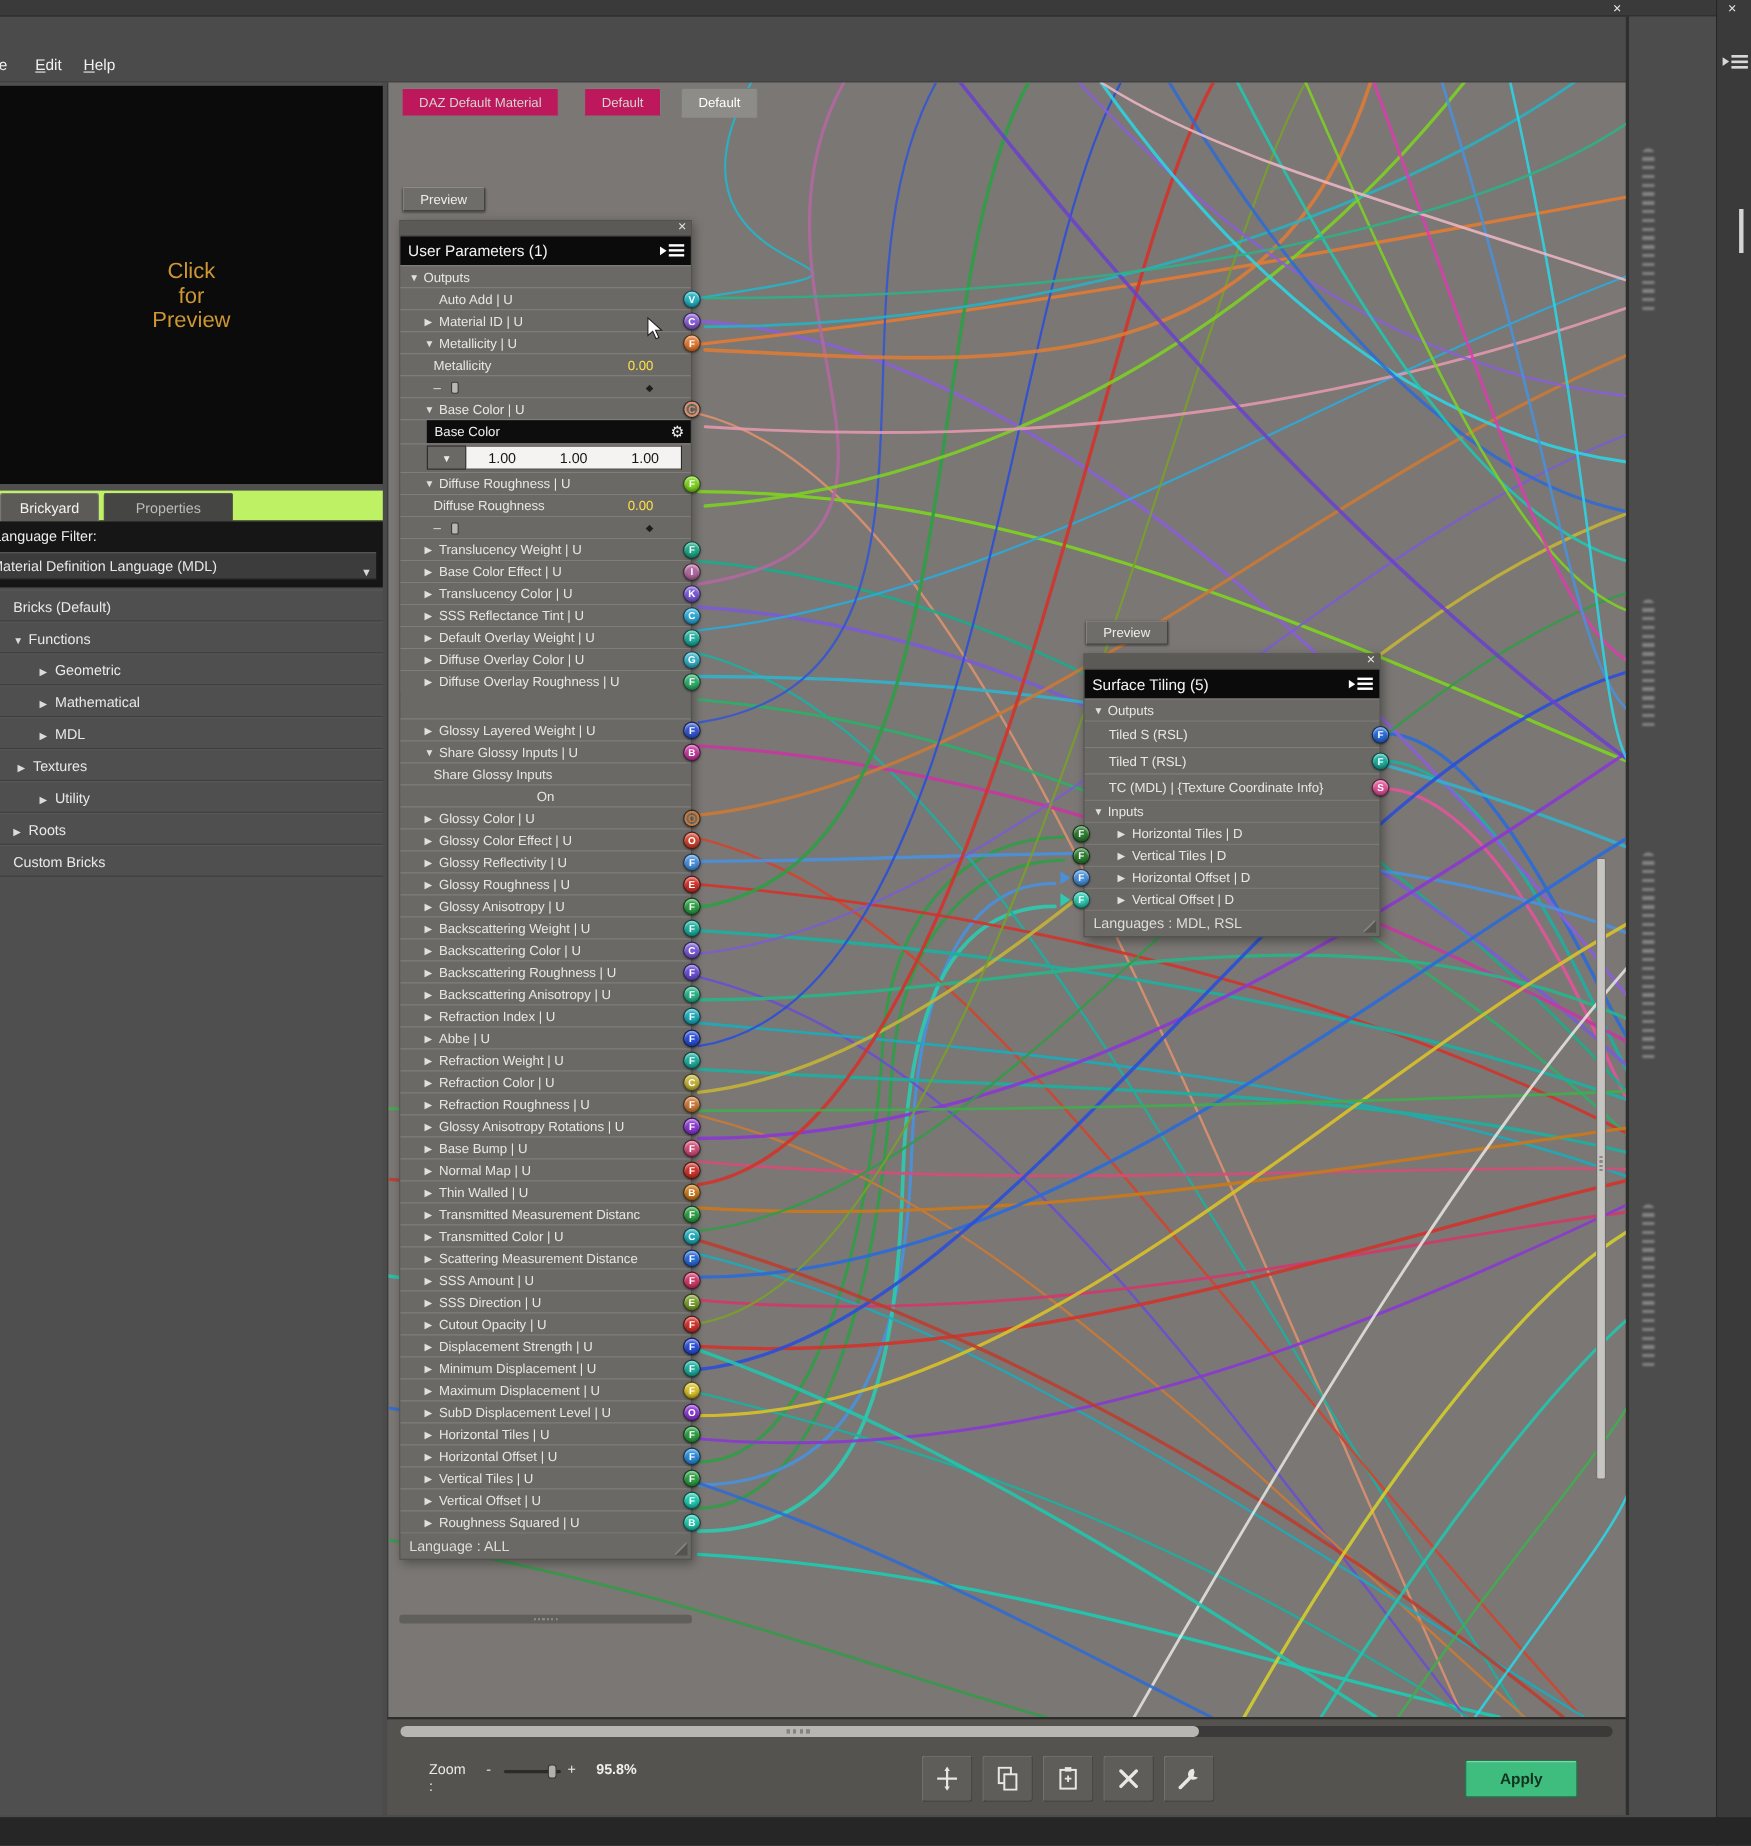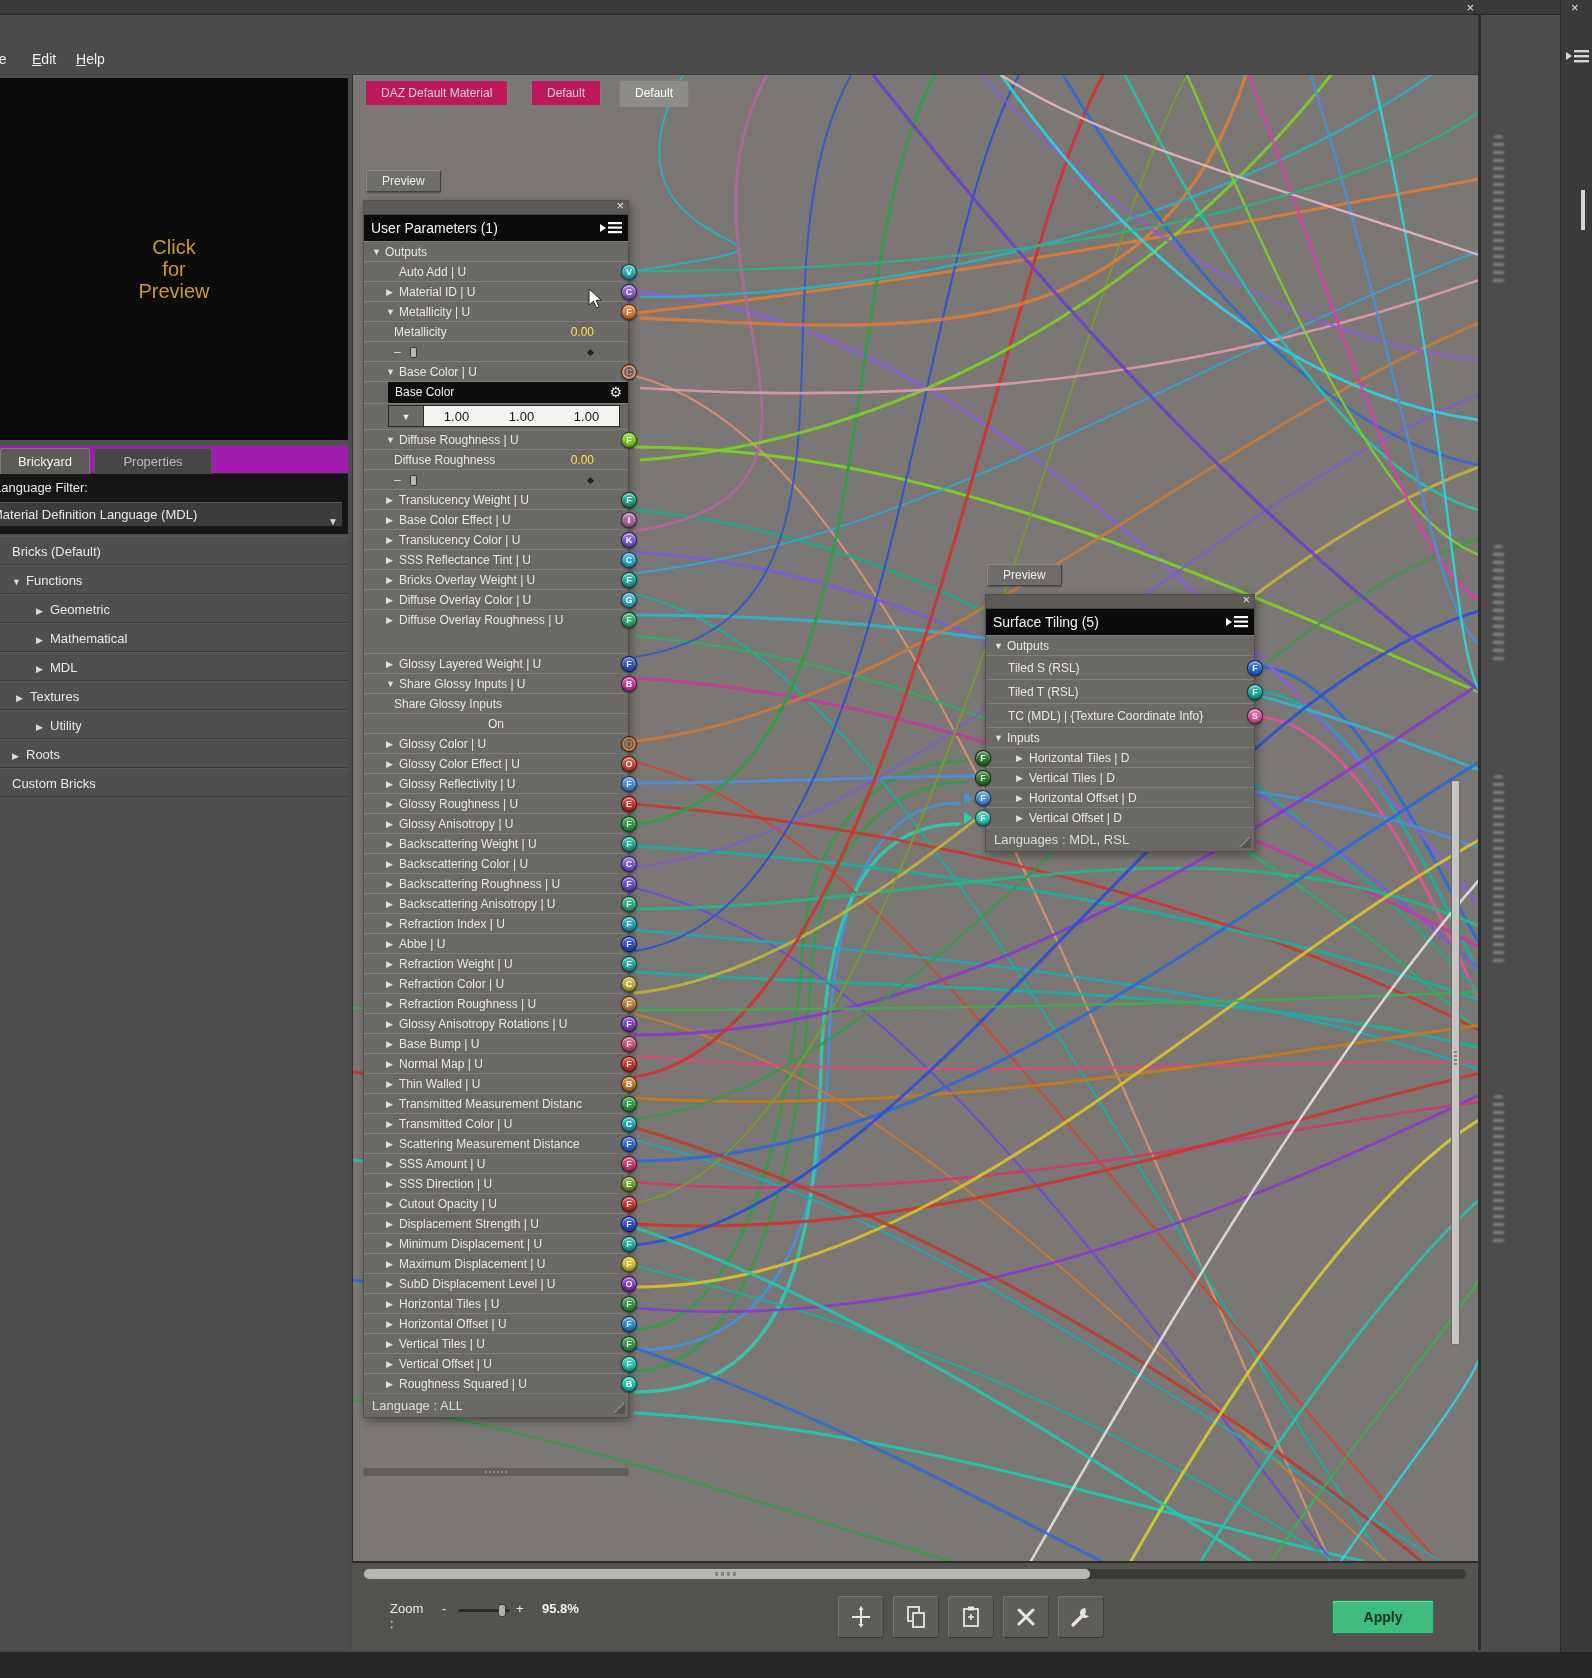--- a/index.html
+++ b/index.html
@@ -20,21 +20,21 @@
   .menubar .menu-item { position:absolute; top:6px; cursor:default; }
   .menubar .menu-item u { text-decoration:underline; }
   .menu-file { left:0; width:24px; overflow:hidden; }
   .menu-file span { display:inline-block; margin-left:-16px; }
 
   
   .left-panel { position:absolute; left:0; top:75px; width:348px; height:1575px; background:#4f4f4f; }
   .preview-box { position:absolute; left:0; top:3px; width:348px; height:362px; background:#0b0b0b; }
   .preview-box .ptxt { position:absolute; left:0; top:158px; width:100%; text-align:center;
                        color:#cf9733; font-size:20px; line-height:22px; }
-  .lp-tabs { position:absolute; left:0; top:371px; width:348px; height:28px; background:#a21caf; border-bottom:1px solid #2e2e2e; }
+  .lp-tabs { position:absolute; left:0; top:371px; width:348px; height:28px; background:#bef264; border-bottom:1px solid #2e2e2e; }
   .lp-tab { position:absolute; top:2px; height:26px; font-size:13px; line-height:26px; text-align:center; border-radius:3px 3px 0 0; }
   .lp-tab.active { left:0; width:90px; background:#5d5b58; color:#f4f4f4; border:1px solid #7a7876; border-bottom:none; }
   .lp-tab.inactive { left:94px; width:118px; background:#454543; color:#bdbbb9; border:1px solid #565654; border-bottom:none; }
   .filter-strip { position:absolute; left:0; top:399px; width:348px; height:60px; background:#161616; }
   .filter-label { position:absolute; left:-6px; top:6px; color:#ececec; font-size:13px; }
   .lang-dropdown { position:absolute; left:0; top:28px; width:342px; height:25px; background:#3c3c3c;
                    border-top:1px solid #5c5c5c; border-bottom:1px solid #1c1c1c; color:#e8e8e8; font-size:13px; line-height:24px; overflow:hidden; }
   .lang-dropdown .val { display:inline-block; margin-left:-8px; white-space:nowrap; }
   .lang-dropdown .dd-arrow { position:absolute; right:4px; top:7px; color:#d8d8d8; font-size:10px; }
   .brick-tree { position:absolute; left:0; top:461px; width:348px; }
@@ -304,21 +304,21 @@
             <div class="sliderline">
               <span class="minus">–</span>
               <span class="knob"></span>
               <span class="diam">◆</span>
             </div>
           </div>
           <div class="nrow" style="padding-left: 22px;"><span class="rarrow">▶</span><span class="rlabel">Translucency Weight  | U</span><div class="port" style="background: rgb(31, 169, 138); color: rgb(255, 255, 255); right: -9px; top: 2px;">F</div></div>
           <div class="nrow" style="padding-left: 22px;"><span class="rarrow">▶</span><span class="rlabel">Base Color Effect  | U</span><div class="port" style="background: rgb(176, 105, 158); color: rgb(255, 255, 255); right: -9px; top: 2px;">I</div></div>
           <div class="nrow" style="padding-left: 22px;"><span class="rarrow">▶</span><span class="rlabel">Translucency Color  | U</span><div class="port" style="background: rgb(123, 91, 214); color: rgb(255, 255, 255); right: -9px; top: 2px;">K</div></div>
           <div class="nrow" style="padding-left: 22px;"><span class="rarrow">▶</span><span class="rlabel">SSS Reflectance Tint  | U</span><div class="port" style="background: rgb(47, 168, 216); color: rgb(255, 255, 255); right: -9px; top: 2px;">C</div></div>
-          <div class="nrow" style="padding-left: 22px;"><span class="rarrow">▶</span><span class="rlabel">Bricks Overlay Weight  | U</span><div class="port" style="background: rgb(31, 174, 158); color: rgb(255, 255, 255); right: -9px; top: 2px;">F</div></div>
+          <div class="nrow" style="padding-left: 22px;"><span class="rarrow">▶</span><span class="rlabel">Default Overlay Weight  | U</span><div class="port" style="background: rgb(31, 174, 158); color: rgb(255, 255, 255); right: -9px; top: 2px;">F</div></div>
           <div class="nrow" style="padding-left: 22px;"><span class="rarrow">▶</span><span class="rlabel">Diffuse Overlay Color  | U</span><div class="port" style="background: rgb(53, 176, 201); color: rgb(255, 255, 255); right: -9px; top: 2px;">G</div></div>
           <div class="nrow" style="padding-left: 22px;"><span class="rarrow">▶</span><span class="rlabel">Diffuse Overlay Roughness  | U</span><div class="port" style="background: rgb(47, 174, 106); color: rgb(255, 255, 255); right: -9px; top: 2px;">F</div></div>
           <div class="nrow" style="padding-left: 22px; margin-top: 24px;"><span class="rarrow">▶</span><span class="rlabel">Glossy Layered Weight  | U</span><div class="port" style="background: rgb(53, 87, 208); color: rgb(255, 255, 255); right: -9px; top: 2px;">F</div></div>
           <div class="nrow" style="padding-left: 22px;"><span class="rarrow">▼</span><span class="rlabel">Share Glossy Inputs  | U</span><div class="port" style="background: rgb(196, 58, 158); color: rgb(255, 255, 255); right: -9px; top: 2px;">B</div></div>
           <div class="nrow" style="padding-left: 30px;"><span class="rlabel">Share Glossy Inputs</span></div>
           <div class="nrow center-on">On</div>
           <div class="nrow" style="padding-left: 22px;"><span class="rarrow">▶</span><span class="rlabel">Glossy Color  | U</span><div class="port hollow" style="background: transparent; color: rgb(200, 122, 58); right: -9px; top: 2px;">O</div></div>
           <div class="nrow" style="padding-left: 22px;"><span class="rarrow">▶</span><span class="rlabel">Glossy Color Effect  | U</span><div class="port" style="background: rgb(208, 69, 47); color: rgb(255, 255, 255); right: -9px; top: 2px;">O</div></div>
           <div class="nrow" style="padding-left: 22px;"><span class="rarrow">▶</span><span class="rlabel">Glossy Reflectivity  | U</span><div class="port" style="background: rgb(74, 144, 217); color: rgb(255, 255, 255); right: -9px; top: 2px;">F</div></div>
           <div class="nrow" style="padding-left: 22px;"><span class="rarrow">▶</span><span class="rlabel">Glossy Roughness  | U</span><div class="port" style="background: rgb(208, 52, 44); color: rgb(255, 255, 255); right: -9px; top: 2px;">E</div></div>

